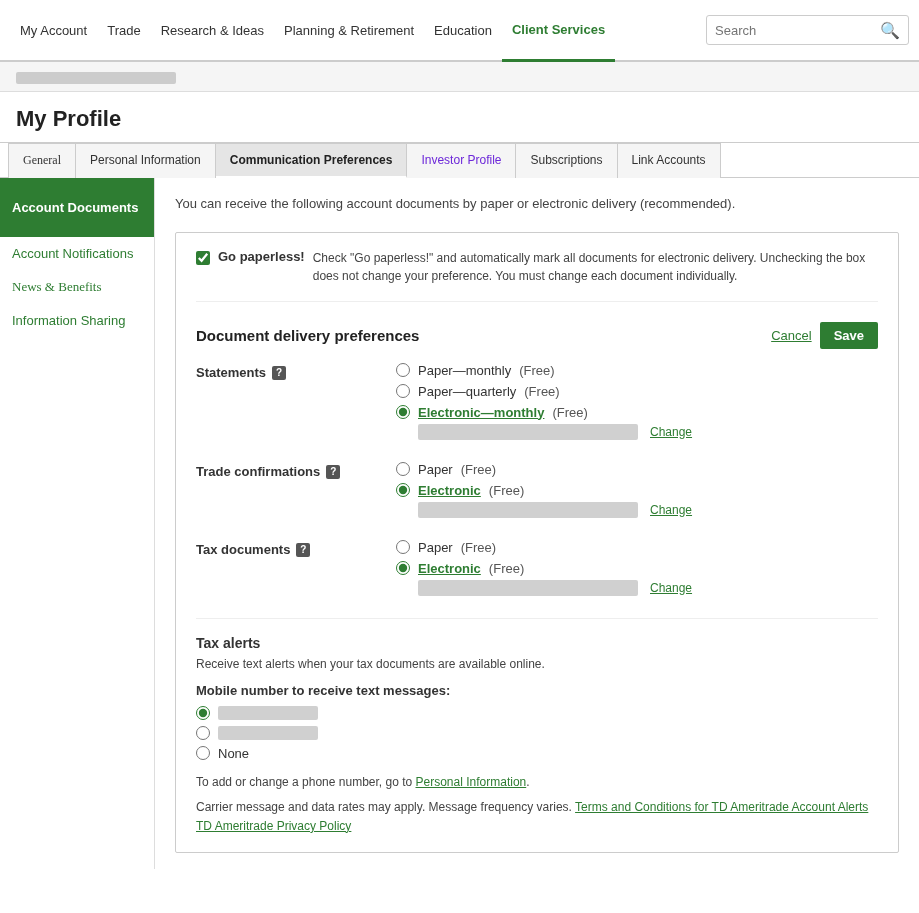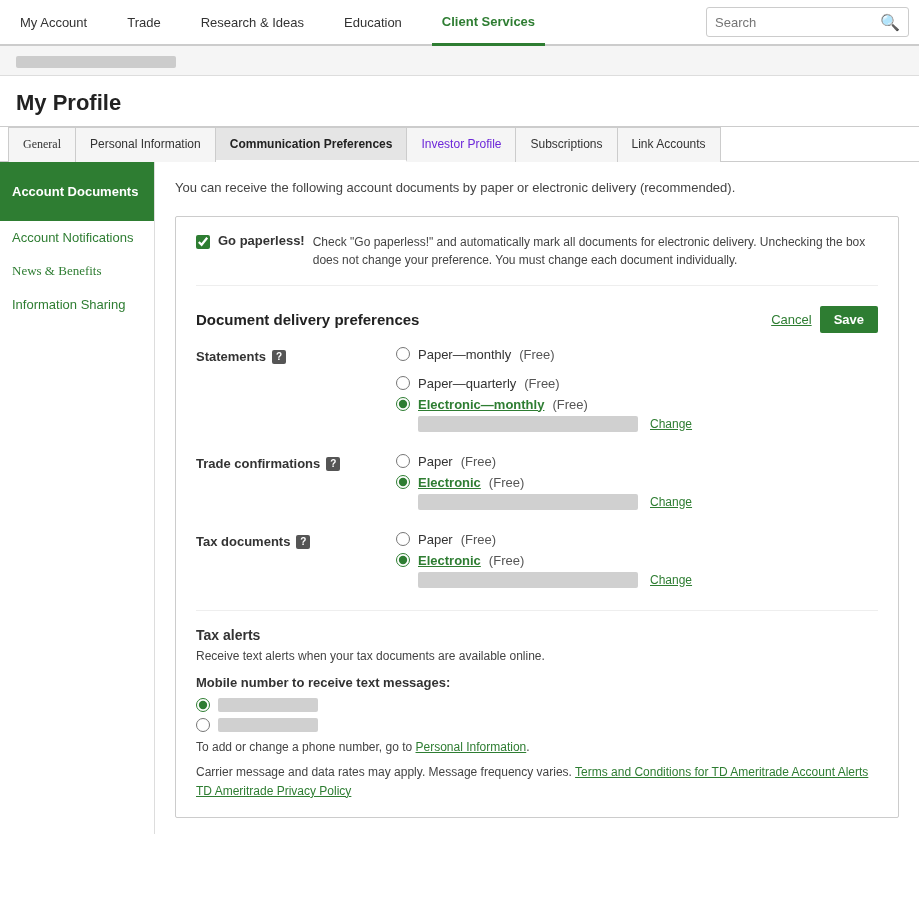--- a/index.html
+++ b/index.html
@@ -1,24 +1,25 @@
 <!DOCTYPE html>
 <html><head>
   <meta charset="utf-8">
   <style>
     * { box-sizing: border-box; margin: 0; padding: 0; }
     body { font-family: Arial, sans-serif; font-size: 13px; color: #333; background: #fff; width: 919px; }
   </style>
 </head>
 <body>
 
-<div style="display:flex; align-items:stretch; border-bottom:2px solid #ccc; padding:0 10px; height:46px; background:#fff;gap:20px;">
+<div style="display:flex; align-items:stretch; border-bottom:2px solid #ccc; padding:0 10px; height:62px; background:#fff;">
   <a style="padding:14px 10px; font-size:13px; color:#333; cursor:pointer; text-decoration:none; display:flex; align-items:center;">My Account</a>
   <a style="padding:14px 10px; font-size:13px; color:#333; cursor:pointer; text-decoration:none; display:flex; align-items:center;">Trade</a>
   <a style="padding:12px 10px; font-size:13px; color:#333; cursor:pointer; text-decoration:none; display:flex; align-items:center;">Research &amp; Ideas</a>
+  <a style="padding:14px 10px; font-size:13px; color:#333; cursor:pointer; text-decoration:none; display:flex; align-items:center;">Planning &amp; Retirement</a>
   <a style="padding:14px 10px; font-size:13px; color:#333; cursor:pointer; text-decoration:none; display:flex; align-items:center;">Education</a>
   <a style="padding:14px 10px; font-size:13px; color:#2e7d32; font-weight:bold; cursor:pointer; text-decoration:none; display:flex; align-items:center; border-bottom:3px solid #2e7d32; margin-bottom:-2px;">Client Services</a>
   <div style="margin-left:auto; display:flex; align-items:center; border:1px solid #ccc; border-radius:3px; padding:2px 8px; min-width:200px; height:30px; align-self:center;">
     <input type="text" style="border: none; outline: none; font-size: 13px; width: 165px; color: rgb(153, 153, 153);" placeholder="Search">
     <span style="color:#2e7d32; font-size:16px; cursor:pointer;">🔍</span>
   </div>
 </div>
 
 <div style="padding:7px 16px; background:#f5f5f5; border-bottom:1px solid #ddd;">
   <span style="background:#ccc; border-radius:2px; display:inline-block; width:160px; height:12px; vertical-align:middle;"></span>
@@ -64,21 +65,21 @@
           <button style="background:#2e7d32; color:#fff; border:none; padding:6px 14px; font-size:13px; cursor:pointer; border-radius:2px; font-weight:bold;">Save</button>
         </div>
       </div>
 
       <div style="display:flex; margin-bottom:20px;">
         <div style="width:200px; padding-top:2px; display:flex; align-items:flex-start; gap:6px;">
           <span style="font-weight:bold; font-size:13px;">Statements</span>
           <span style="display:inline-flex; align-items:center; justify-content:center; width:14px; height:14px; background:#555; color:#fff; border-radius:2px; font-size:10px; font-weight:bold; cursor:pointer; flex-shrink:0; margin-top:1px;">?</span>
         </div>
         <div style="flex:1;">
-          <div style="display:flex; align-items:center; gap:8px; margin-bottom:14px;">
+          <div style="display:flex; align-items:center; gap:8px; margin-bottom:6px;">
             <input type="radio" name="statements" style="accent-color: rgb(46, 125, 50); width: 14px; height: 14px;">
             <span style="font-size:13px;">Paper—monthly</span>
             <span style="font-size:13px; color:#555;">(Free)</span>
           </div>
           <div style="display:flex; align-items:center; gap:8px; margin-bottom:6px;">
             <input type="radio" name="statements" style="accent-color: rgb(46, 125, 50); width: 14px; height: 14px;">
             <span style="font-size:13px;">Paper—quarterly</span>
             <span style="font-size:13px; color:#555;">(Free)</span>
           </div>
           <div style="display:flex; align-items:center; gap:8px; margin-bottom:4px;">
@@ -145,20 +146,24 @@
         <p style="font-weight:bold; font-size:13px; margin-bottom:8px;">Mobile number to receive text messages:</p>
 
         <div style="display:flex; align-items:center; gap:8px; margin-bottom:6px;">
           <input type="radio" name="mobile" checked="" style="accent-color: rgb(46, 125, 50); width: 14px; height: 14px;">
           <span style="background:#d0d0d0; height:14px; width:100px; border-radius:2px; display:inline-block;"></span>
         </div>
         <div style="display:flex; align-items:center; gap:8px; margin-bottom:6px;">
           <input type="radio" name="mobile" style="accent-color: rgb(46, 125, 50); width: 14px; height: 14px;">
           <span style="background:#d0d0d0; height:14px; width:100px; border-radius:2px; display:inline-block;"></span>
         </div>
+        <div style="display:flex; align-items:center; gap:8px; margin-bottom:12px;">
+          <input type="radio" name="mobile" style="accent-color: rgb(46, 125, 50); width: 14px; height: 14px;">
+          <span style="font-size:13px;">None</span>
+        </div>
 
         <p style="font-size:12px; color:#444; margin-bottom:6px; line-height:1.6;">
           <span>To add or change a phone number, go to </span><span style="color:#2e7d32; text-decoration:underline; cursor:pointer;">Personal Information</span><span>.</span>
         </p>
         <p style="font-size:12px; color:#444; line-height:1.6;">
           <span>Carrier message and data rates may apply. Message frequency varies. </span><span style="color:#2e7d32; text-decoration:underline; cursor:pointer;">Terms and Conditions for TD Ameritrade Account Alerts</span><span> </span><span style="color:#2e7d32; text-decoration:underline; cursor:pointer;">TD Ameritrade Privacy Policy</span>
         </p>
       </div>
 
     </div>

